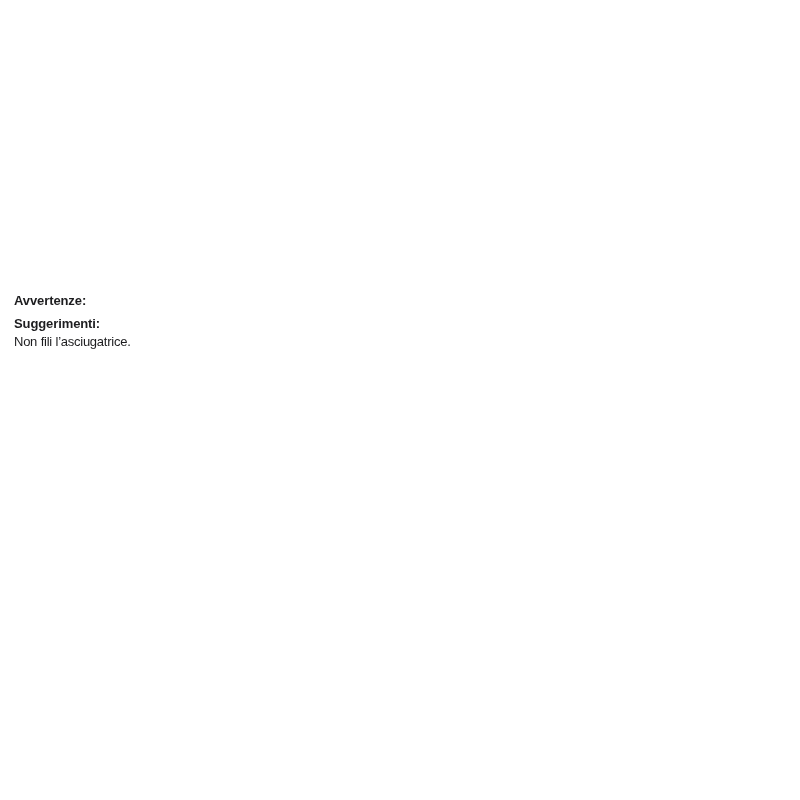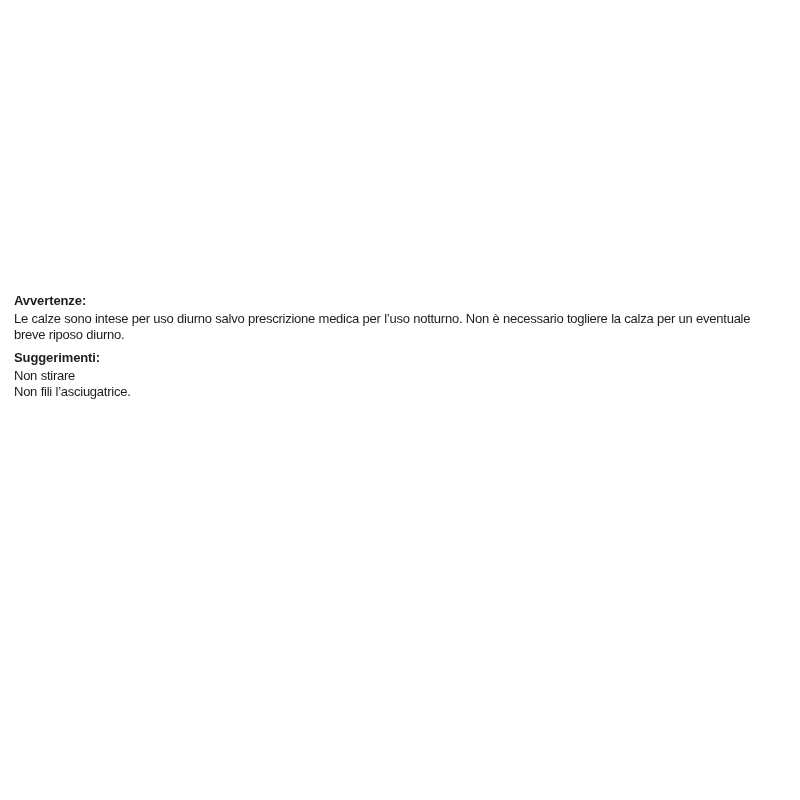--- a/index.html
+++ b/index.html
@@ -44,26 +44,24 @@
   }
 </style>
 </head>
 <body>
 
 <main class="page">
   <div class="content">
 
     <section class="section">
       <h3 class="section-heading">Avvertenze:</h3>
-      <p class="section-paragraph">Le calze sono intese per uso diurno salvo prescrizione medica per l’uso notturno. Non è necessario togliere la calza per un eventuale breve riposo diurno.</p>
     </section>
 
     <section class="section">
       <h3 class="section-heading">Suggerimenti:</h3>
     </section>
 
     <section class="section">
-      <p class="section-paragraph">Non stirare</p>
       <p class="section-paragraph">Non fili l’asciugatrice.</p>
     </section>
 
   </div>
 </main>
 
 </body></html>

